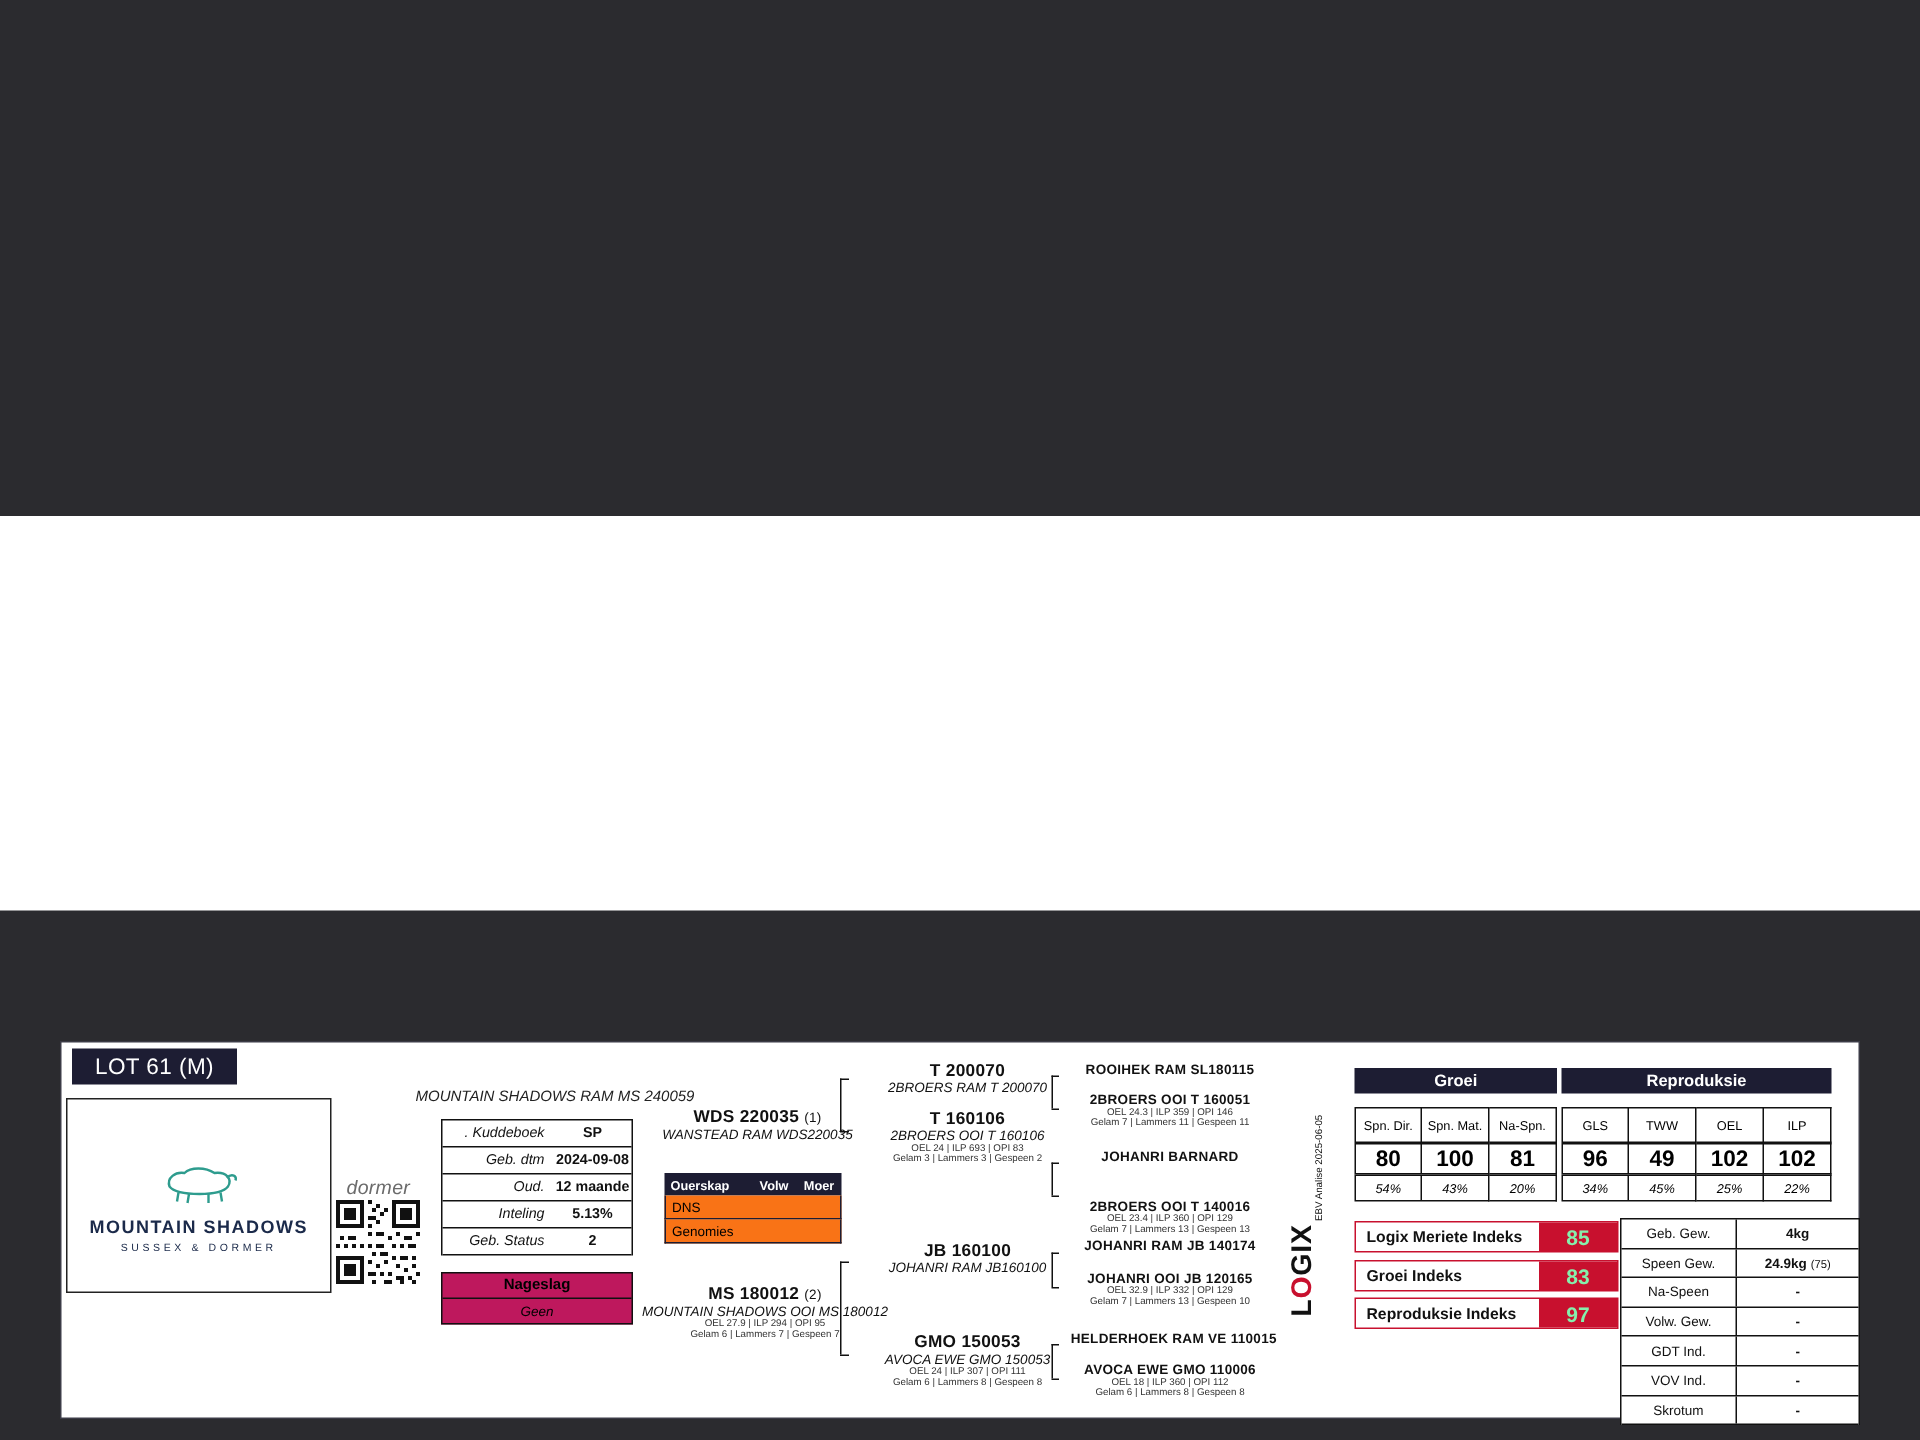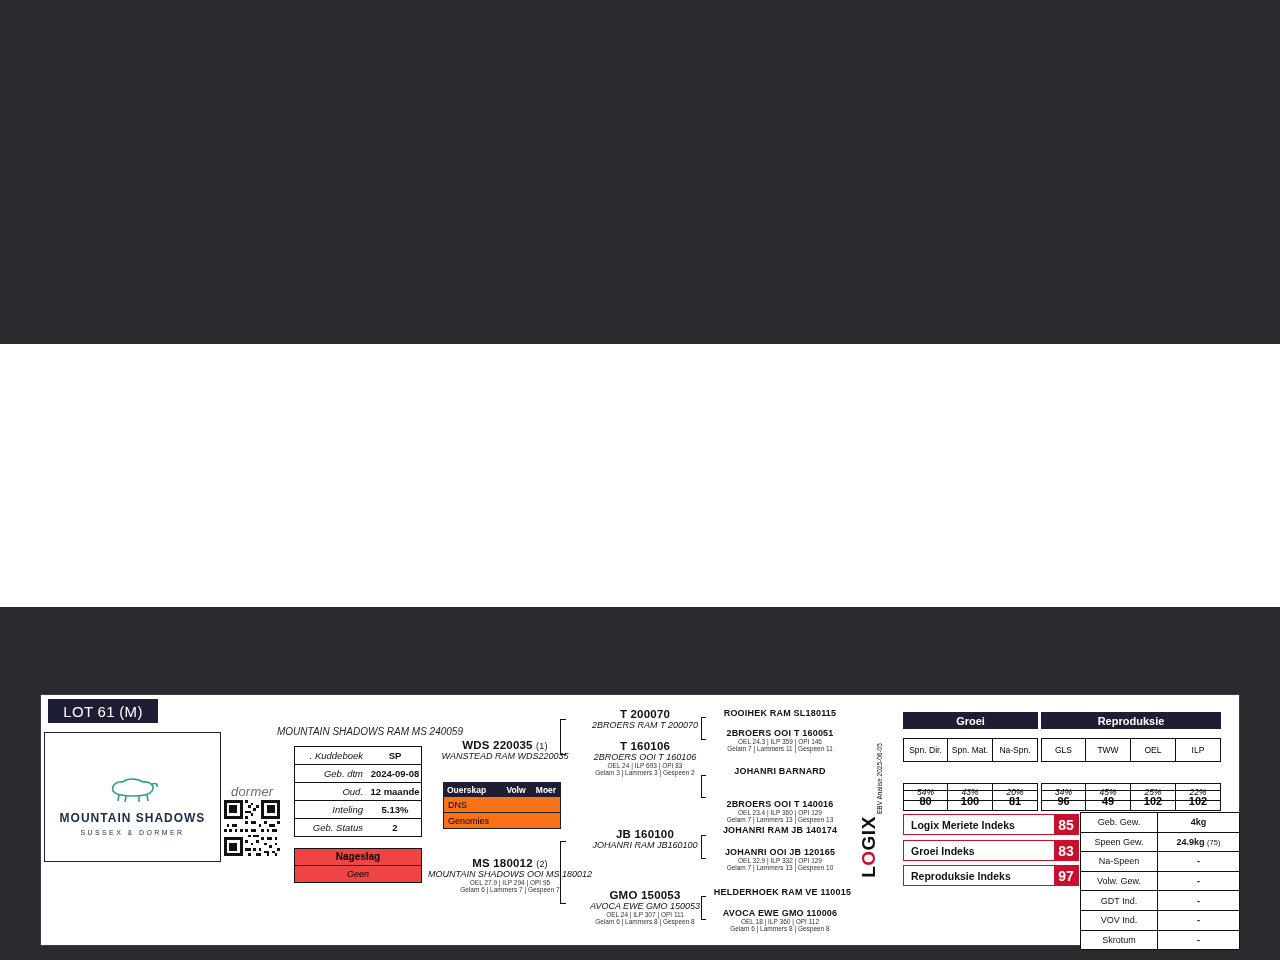--- a/index.html
+++ b/index.html
@@ -22,21 +22,21 @@
 
   
   .title{position:absolute;left:250px;top:353px;width:240px;text-align:center;font-size:26px;font-weight:bold;color:#111;letter-spacing:.5px;}
   .subtitle{position:absolute;left:210px;top:382px;width:320px;text-align:center;font-size:10px;font-style:italic;color:#222;}
 
   
   .info{position:absolute;left:294px;top:402px;width:126px;border:1px solid #111;border-bottom:none;background:#fff;}
   .info .r{display:flex;border-bottom:1px solid #111;height:17px;align-items:center;font-size:9.5px;}
   .info .r .k{flex:1;text-align:right;padding-right:6px;font-style:italic;color:#111;}
   .info .r .v{width:52px;text-align:center;font-weight:bold;color:#111;}
-  .nagebox{position:absolute;left:294px;top:504px;width:126px;border:1px solid #111;background:#ef4444;}
+  .nagebox{position:absolute;left:294px;top:504px;width:126px;border:1px solid #111;background:#be185d;}
   .nagebox .h{height:16px;line-height:16px;text-align:center;font-size:10px;font-weight:bold;border-bottom:1px solid #111;}
   .nagebox .b{height:16px;line-height:16px;text-align:center;font-size:9px;font-style:italic;}
 
   
   .ouer{position:absolute;left:443px;top:438px;width:118px;}
   .ouer-head{display:flex;background:#1d1d33;color:#fff;height:15px;align-items:center;font-size:8.5px;font-weight:bold;}
   .ouer-head div{text-align:center;}
   .ouer-head .c1{flex:1;padding-left:4px;text-align:left;}
   .ouer-head .c2{width:30px;}
   .ouer-head .c3{width:30px;}
@@ -51,32 +51,32 @@
   .pn .n3{font-size:6.5px;color:#333;}
   .hl{position:absolute;background:#111;height:1px;}
   .vl{position:absolute;background:#111;width:1px;}
 
   
   .tblhead{position:absolute;height:17px;background:#1d1d33;color:#fff;font-size:11px;font-weight:bold;display:flex;align-items:center;justify-content:center;}
   .grid{position:absolute;display:flex;}
   .cell{border:1px solid #111;border-left:none;box-sizing:border-box;text-align:center;}
   .cell:first-child{border-left:1px solid #111;}
   .c-h{height:24px;font-size:8.5px;display:flex;align-items:center;justify-content:center;line-height:1.05;}
-  .c-v{height:21px;font-size:11px;font-weight:bold;display:flex;align-items:center;justify-content:center;margin-top:28px;}
+  .c-v{height:21px;font-size:15px;font-weight:bold;display:flex;align-items:center;justify-content:center;}
   .c-p{height:18px;font-size:8.5px;font-style:italic;display:flex;align-items:center;justify-content:center;}
 
   
   .logix{position:absolute;left:852px;top:462px;width:40px;height:80px;}
   .logix .word{position:absolute;left:-14px;top:30px;transform:rotate(-90deg);font-size:19px;font-weight:bold;color:#111;letter-spacing:.5px;}
   .logix .word .g{color:#c8102e;}
   .logix .sub{position:absolute;left:24px;top:8px;transform:rotate(-90deg);transform-origin:left top;font-size:6.5px;color:#111;white-space:nowrap;}
 
   .idx{position:absolute;width:176px;height:21px;border:1px solid #c8102e;box-sizing:border-box;display:flex;align-items:center;background:#fff;}
   .idx .lab{flex:1;font-size:10.5px;font-weight:bold;color:#111;padding-left:7px;}
-  .idx .val{width:24px;height:100%;background:#c8102e;color:#ffffff;font-size:14px;font-weight:bold;display:flex;align-items:center;justify-content:center;}
+  .idx .val{width:52px;height:100%;background:#c8102e;color:#86efac;font-size:14px;font-weight:bold;display:flex;align-items:center;justify-content:center;}
 
   
   .meas{position:absolute;left:1080px;top:468px;width:158px;border:1px solid #111;border-bottom:none;background:#fff;}
   .meas .r{display:flex;height:18.6px;border-bottom:1px solid #111;align-items:center;font-size:9px;}
   .meas .r .k{width:76px;text-align:center;color:#111;border-right:1px solid #111;height:100%;display:flex;align-items:center;justify-content:center;}
   .meas .r .v{flex:1;text-align:center;font-weight:bold;color:#111;}
   .meas .r .v .sm{font-size:7.5px;font-weight:normal;}
 
   
   .remarks{position:absolute;left:843px;top:552px;width:228px;height:42px;background:#ebebeb;border:1px solid #bdbdbd;box-sizing:border-box;}

